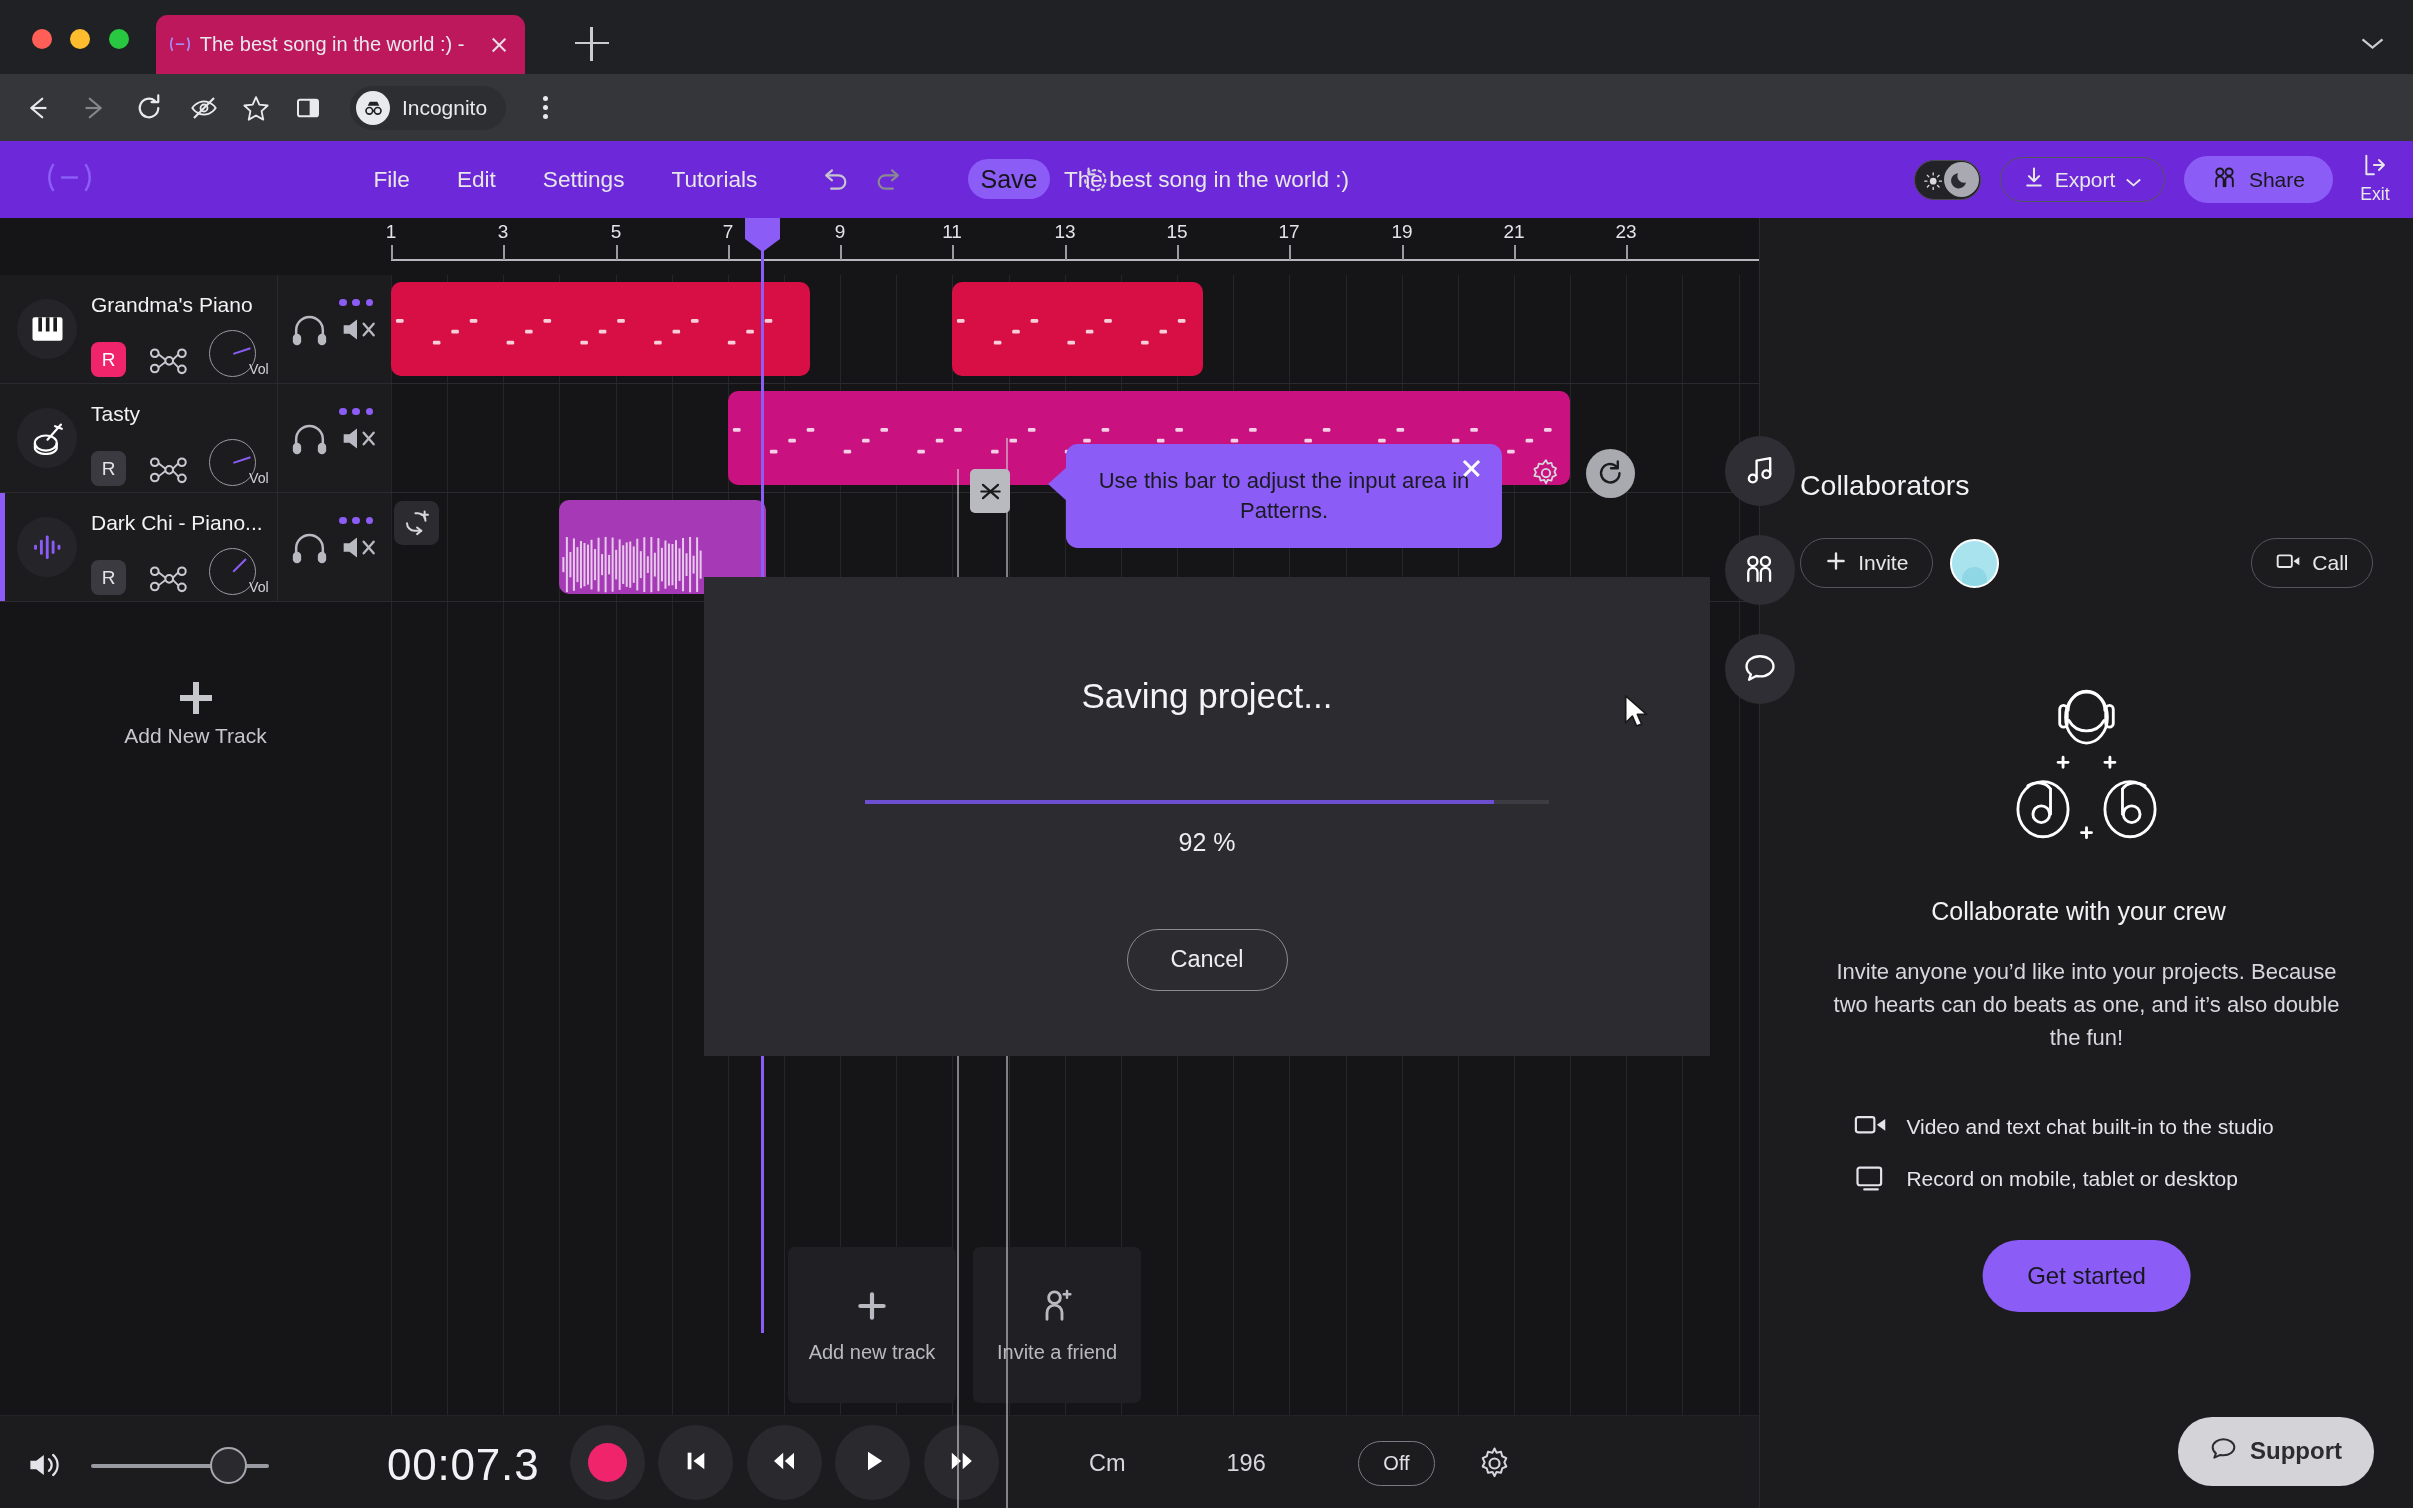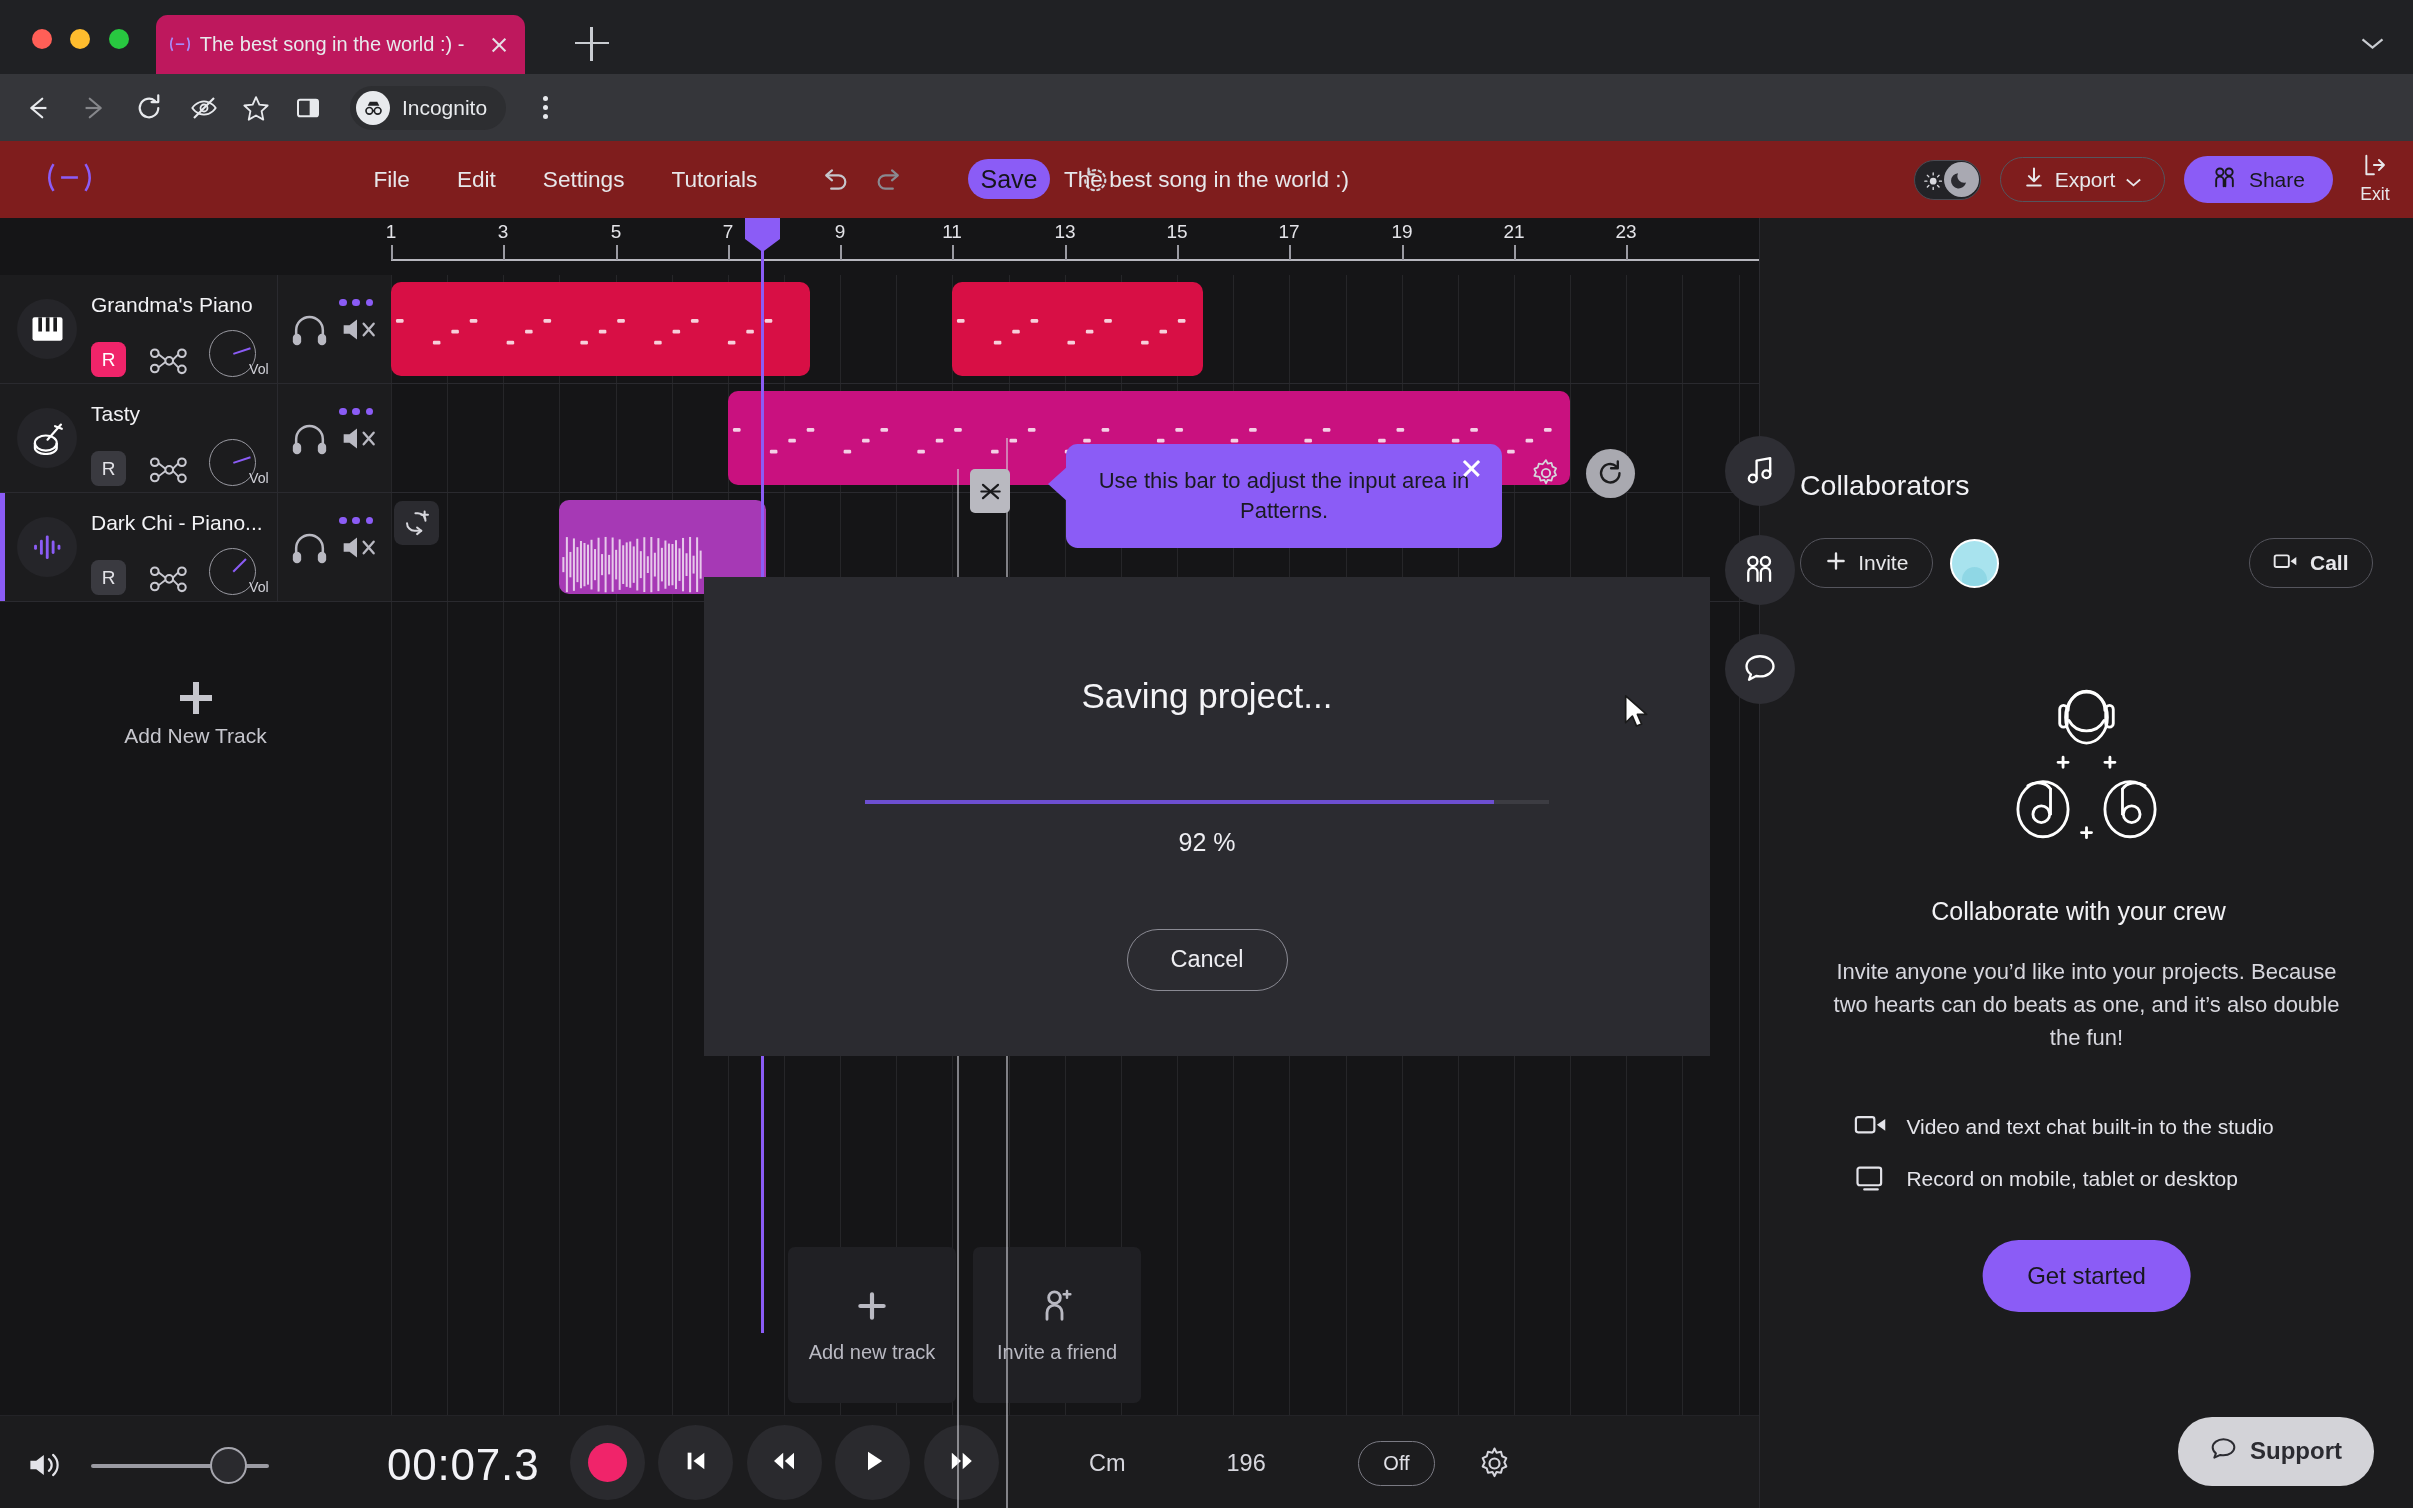--- a/index.html
+++ b/index.html
@@ -61,21 +61,21 @@
     border-radius:22px; height:44px; padding:0 18.4px 0 6.7px; margin-left:5px;
   }
   .incog-av { width:34px; height:34px; border-radius:50%; background:#e8eaed; display:flex; align-items:center; justify-content:center; }
   .incog-label { color:#e8eaed; font-size:21px; }
   .kebab { width:8.4px; color:#e8eaed; display:flex; flex-direction:column; align-items:center; gap:4.2px; margin-left:13.4px;}
   .kebab i { width:5px; height:5px; border-radius:50%; background:#e8eaed; display:block;}
 
   
   .app { position:absolute; left:0; top:141px; width:2413px; height:1368px; background:#1c1c1e; }
 
-  .topbar { height:77px; background:#7f1d1d; display:flex; align-items:center; position:relative; }
+  .topbar { height:77px; background:#6d28d9; display:flex; align-items:center; position:relative; }
   .st-logo { position:absolute; left:40px; top:18.4px; color:#8b5cf6; font-size:37px; letter-spacing:-2.5px; font-weight:300;}
   .menu { position:absolute; left:350px; top:0; height:77px; display:flex; align-items:center; gap:0; }
   .menu-item { color:#e7e7ea; font-size:22.6px; padding:0 23.5px; }
   .undo-redo { position:absolute; left:817px; top:0; height:77px; display:flex; align-items:center; gap:20px; }
   .ico-btn { width:35px; height:35px; color:#c6c6cc; }
   .save-btn {
     position:absolute; left:968px; top:18.4px; width:82px; height:40px;
     background:#8b5cf6; border-radius:20px; color:#15151a; font-size:25px;
     display:flex; align-items:center; justify-content:center; border:none;
   }
@@ -950,21 +950,21 @@
             <span>
               <svg viewBox="0 0 26 26" width="22" height="22">
                   <path d="M13 4v18M4 13h18" stroke="#e7e7ea" stroke-width="2.8" stroke-linecap="round"></path>
                 </svg>
             </span>
             <span>Invite</span>
           </button>
           <span class="avatar-c">
               <span class="head"></span>
             </span>
-          <button class="pill-btn" style="margin-left:auto;font-weight:bold;">
+          <button class="pill-btn" style="margin-left:auto;">
             <span>
               <svg viewBox="0 0 30 22" width="25" height="18.4">
                   <rect x="2" y="4" width="17" height="14" rx="2.2" stroke="#e7e7ea" stroke-width="2.3" fill="none"></rect>
                   <path d="M21 11l7-5v10z" fill="#e7e7ea"></path>
                 </svg>
             </span>
             <span>Call</span>
           </button>
         </div>
 

